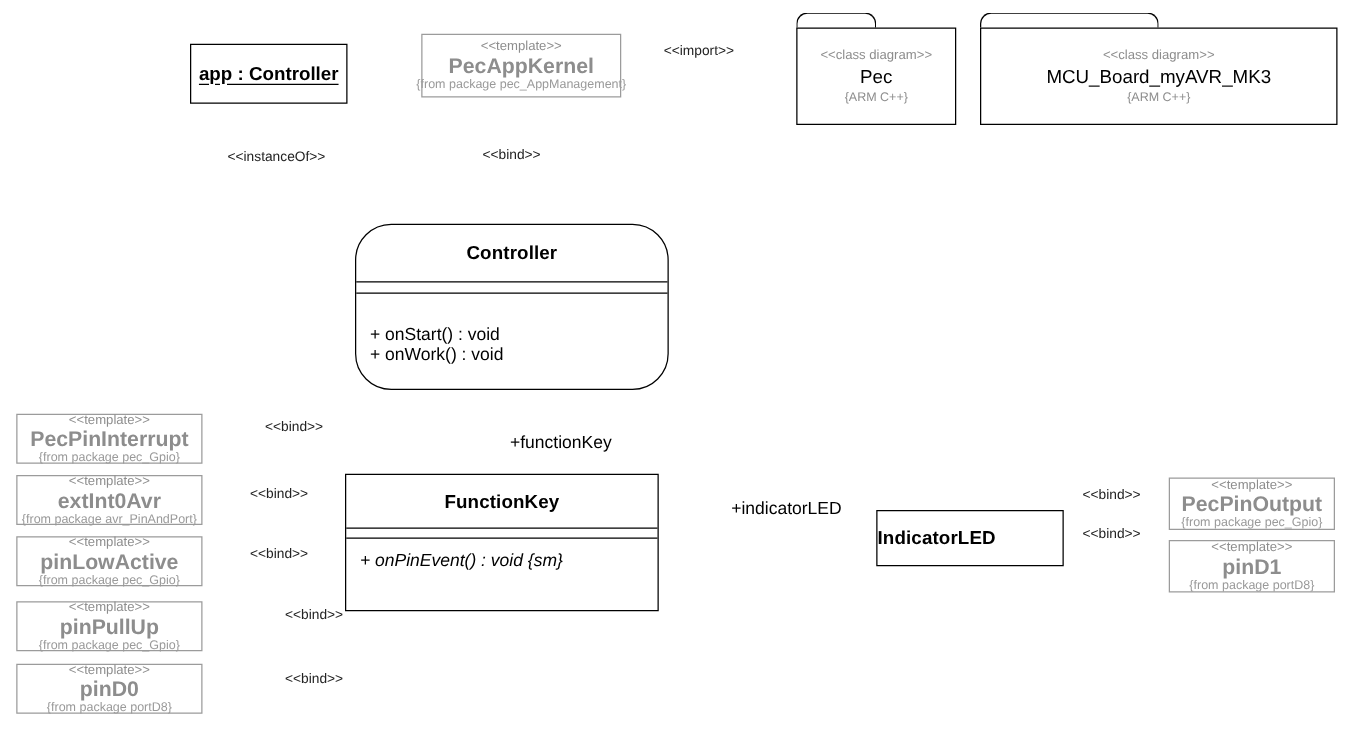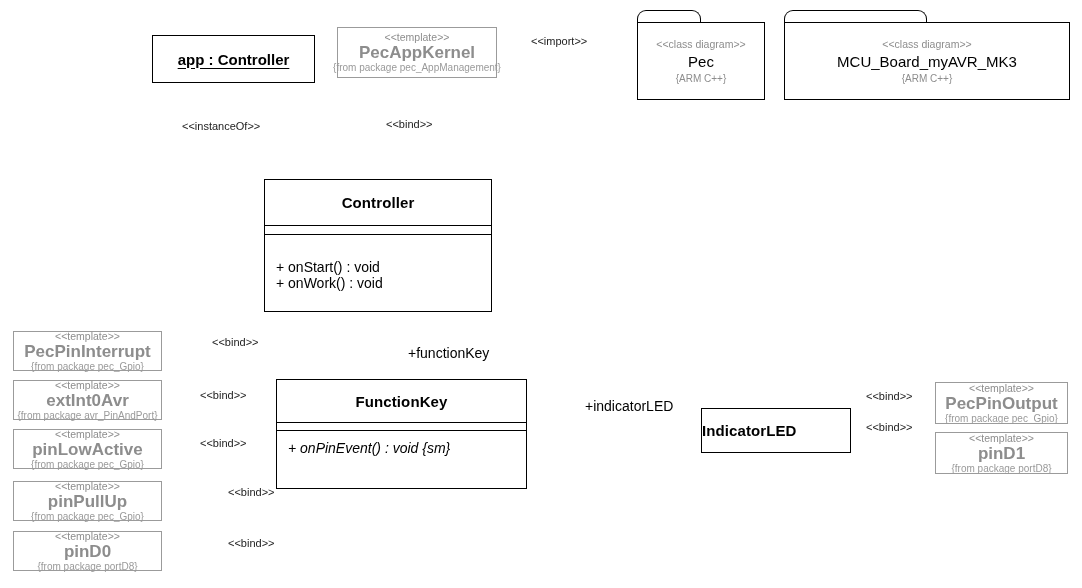--- a/index.html
+++ b/index.html
@@ -224,21 +224,21 @@
     
     <g>
       <path d="M853,417 L908,417 L908,404 L935,404" fill="none" stroke="#000" stroke-width="1.2" stroke-dasharray="6,5" marker-end="url(#hollowTri)"></path>
     </g>
     
     <g>
       <path d="M853,444 L908,444 L908,453 L935,453" fill="none" stroke="#000" stroke-width="1.2" stroke-dasharray="6,5" marker-end="url(#hollowTri)"></path>
     </g>
   </import></instanceof></svg>
 
-  <div class="node object-box" style="left:152px; top:35px; width:163px; height:48px;">
+  <div class="node object-box" style="left:152px; top:35px; width:126px; height:48px;">
     <span class="object-title">app : Controller</span>
   </div>
 
   <div class="node template-box" style="left:337px; top:27px; width:160px; height:51px;">
     <span class="tmpl-stereotype">&lt;&lt;template&gt;&gt;</span>
     <span class="tmpl-name">PecAppKernel</span>
     <span class="tmpl-from">{from package pec_AppManagement}</span>
   </div>
 
   <div class="package" style="left:637px; top:10px; width:128px; height:90px;">
@@ -252,21 +252,21 @@
 
   <div class="package" style="left:784px; top:10px; width:286px; height:90px;">
     <div class="package-tab" style="width:143px; height:14px;"></div>
     <div class="package-body" style="top:12px; width:286px; height:78px;">
       <span class="pkg-stereotype">&lt;&lt;class diagram&gt;&gt;</span>
       <span class="pkg-name">MCU_Board_myAVR_MK3</span>
       <span class="pkg-lang">{ARM C++}</span>
     </div>
   </div>
 
-  <div class="node class-box" style="left:264px; top:179px; width:228px; height:133px;">
+  <div class="node class-box" style="left:284px; top:179px; width:251px; height:133px;border-radius:29px;">
     <div style="height:45px; display:flex; align-items:center; justify-content:center;">
       <span class="class-title">Controller</span>
     </div>
     <div class="compartment-sep" style="height:8px;"></div>
     <div class="compartment-sep" style="padding-top:24px;">
       <div class="member">+ onStart() : void</div>
       <div class="member">+ onWork() : void</div>
     </div>
   </div>
 

